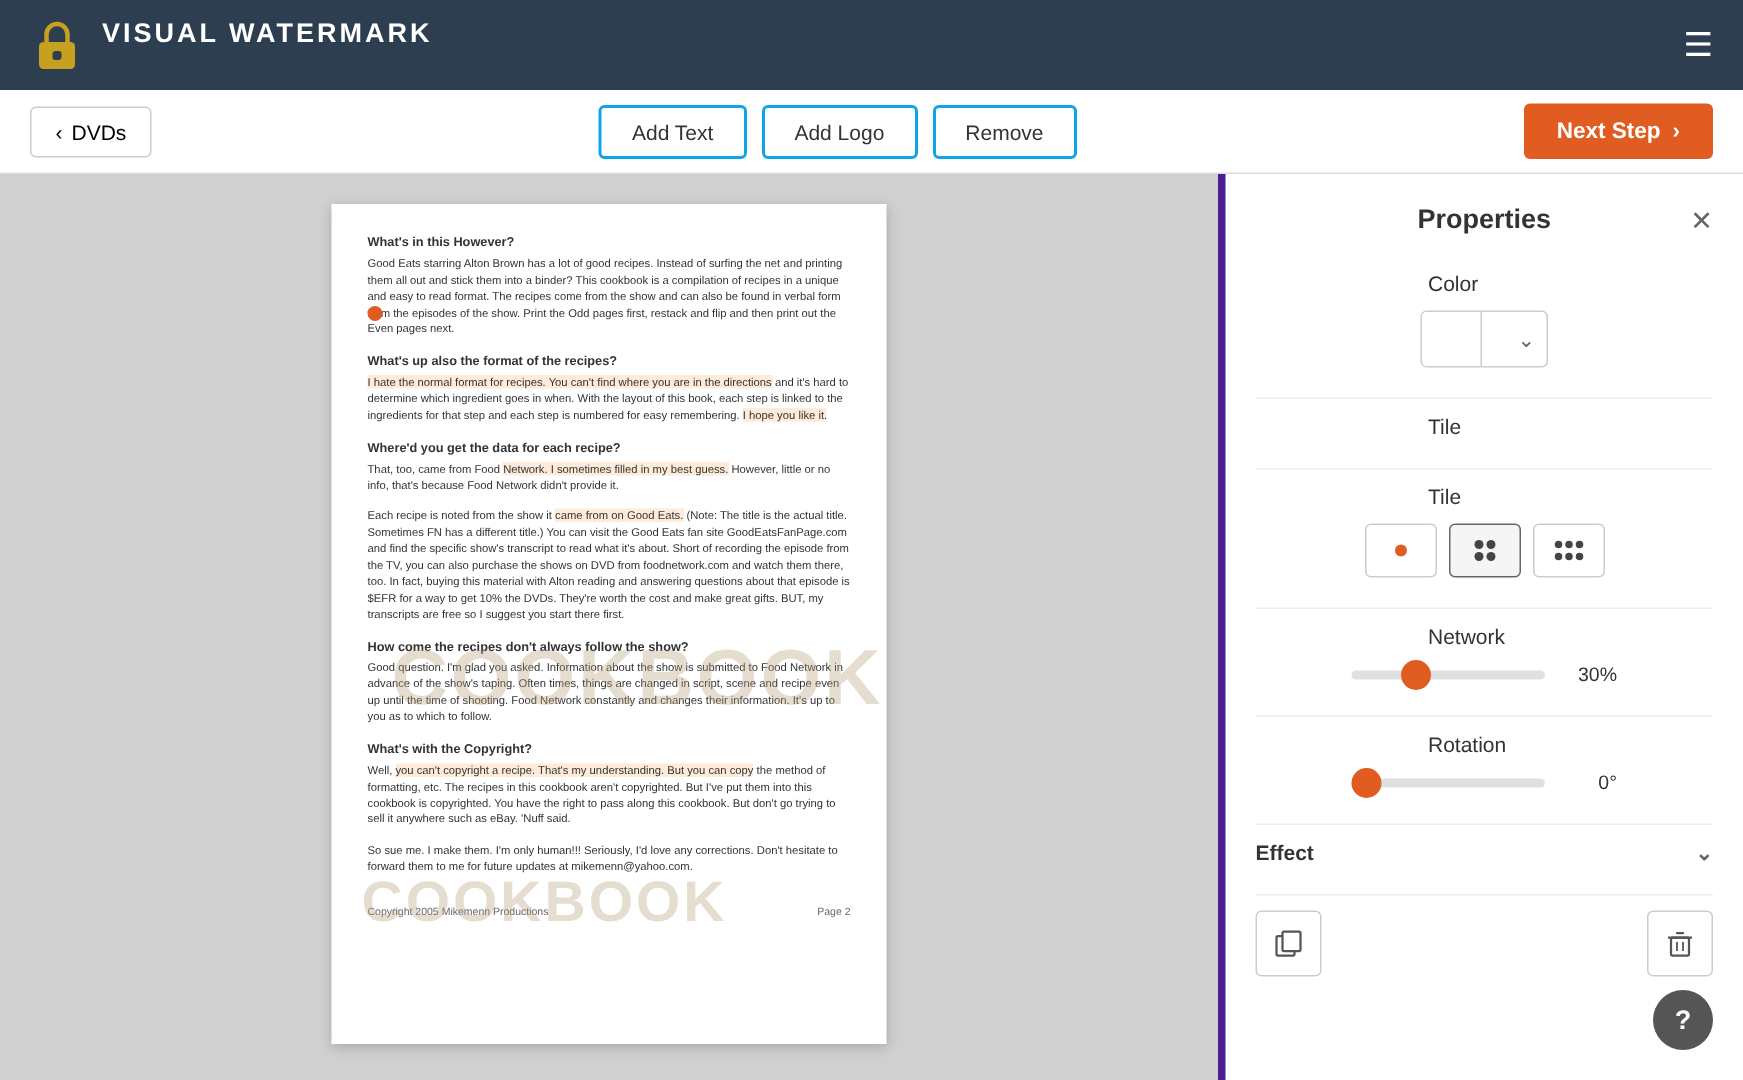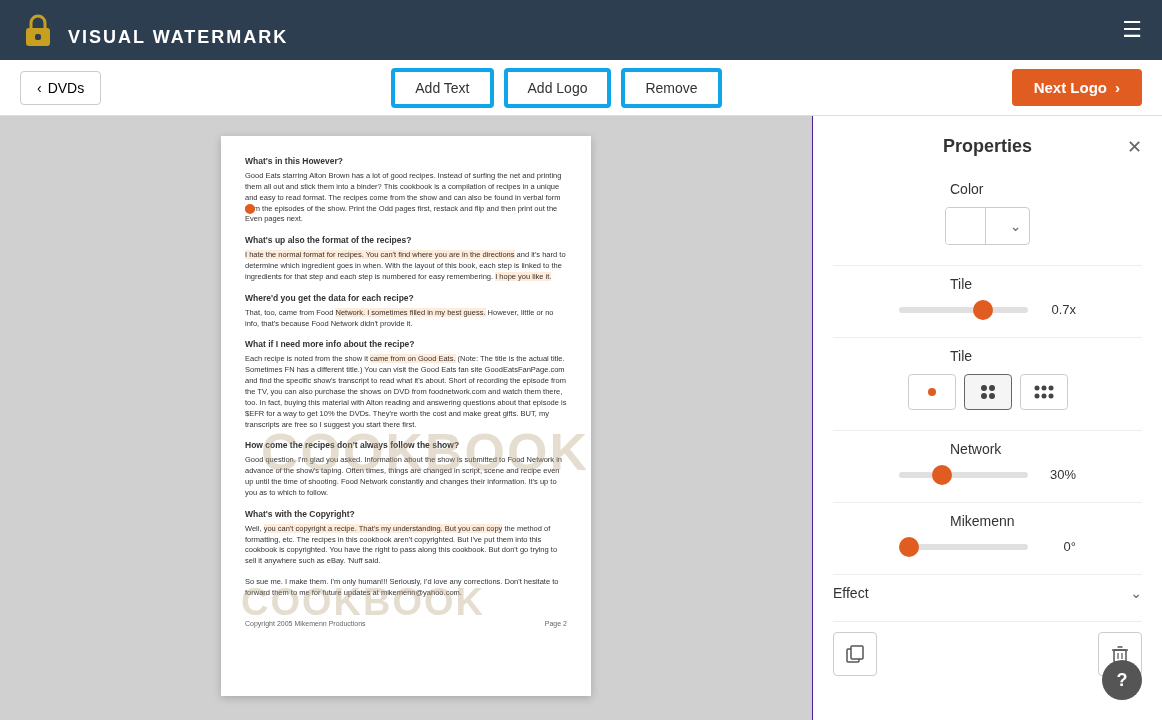--- a/index.html
+++ b/index.html
@@ -9,21 +9,21 @@
     .header {
       background: #2c3e50;
       height: 60px;
       display: flex;
       align-items: center;
       justify-content: space-between;
       padding: 0 20px;
     }
     .header-logo {
       display: flex;
-      align-items: flex-end;
+      align-items: flex-start;
       gap: 12px;
     }
     .header-logo-icon {
       width: 36px;
       height: 36px;
     }
     .header-title {
       color: white;
       font-size: 18px;
       font-weight: bold;
@@ -56,21 +56,21 @@
       border-radius: 4px;
       cursor: pointer;
       font-size: 14px;
       display: flex;
       align-items: center;
       gap: 6px;
     }
 
     .btn-toolbar {
       background: white;
-      border: 4px solid #0ea5e9;
+      border: 2px solid #0ea5e9;
       padding: 8px 20px;
       border-radius: 4px;
       cursor: pointer;
       font-size: 14px;
       color: #333;
     }
 
     .btn-next-step {
       background: #e05c20;
       color: white;
@@ -157,21 +157,21 @@
       width: 10px;
       height: 10px;
       background: #e05c20;
       border-radius: 50%;
     }
 
     
     .properties-panel {
       width: 350px;
       background: white;
-      border-left: 1px solid #4c1d95;
+      border-left: 5px solid #4c1d95;
       padding: 20px;
       position: relative;
       overflow-y: auto;
     }
 
     .panel-header {
       display: flex;
       justify-content: center;
       align-items: center;
       margin-bottom: 24px;
@@ -266,20 +266,21 @@
     .tile-option.active {
       border-color: #666;
       background: #f5f5f5;
     }
 
     
     .effect-row {
       display: flex;
       align-items: flex-start;
       margin-bottom: 20px;
+      font-weight: bold;
     }
     .effect-label {
       width: 75px;
       font-size: 14px;
       color: #333;
     }
     .effect-chevron {
       margin-left: auto;
       font-size: 14px;
       color: #666;
@@ -369,21 +370,21 @@
       <span>DVDs</span>
     </button>
   </div>
   <div class="toolbar-center">
     <button class="btn-toolbar">Add Text</button>
     <button class="btn-toolbar">Add Logo</button>
     <button class="btn-toolbar">Remove</button>
   </div>
   <div class="toolbar-right">
     <button class="btn-next-step">
-      <span>Next Logo</span>
+      <span>Next Step</span>
       <span>›</span>
     </button>
   </div>
 </div>
 
 <div class="main">
 
   <div class="doc-area">
     <div class="page">
 
@@ -403,21 +404,20 @@
         <h4>What's up also the format of the recipes?</h4>
         <p><span class="highlight-text">I hate the normal format for recipes. You can't find where you are in the directions</span> and it's hard to determine which ingredient goes in when. With the layout of this book, each step is linked to the ingredients for that step and each step is numbered for easy remembering. <span class="highlight-text">I hope you like it.</span></p>
       </div>
 
       <div class="page-section">
         <h4>Where'd you get the data for each recipe?</h4>
         <p>That, too, came from Food <span class="highlight-text">Network. I sometimes filled in my best guess.</span> However, little or no info, that's because Food Network didn't provide it.</p>
       </div>
 
       <div class="page-section">
-        <h4>What if I need more info about the recipe?</h4>
         <p>Each recipe is noted from the show it <span class="highlight-text">came from on Good Eats.</span> (Note: The title is the actual title. Sometimes FN has a different title.) You can visit the Good Eats fan site GoodEatsFanPage.com and find the specific show's transcript to read what it's about. Short of recording the episode from the TV, you can also purchase the shows on DVD from foodnetwork.com and watch them there, too. In fact, buying this material with Alton reading and answering questions about that episode is $EFR for a way to get 10% the DVDs. They're worth the cost and make great gifts. BUT, my transcripts are free so I suggest you start there first.</p>
       </div>
 
       <div class="page-section">
         <h4>How come the recipes don't always follow the show?</h4>
         <p>Good question. I'm glad you asked. Information about the show is submitted to Food Network in advance of the show's taping. Often times, things are changed in script, scene and recipe even up until the time of shooting. Food Network constantly and changes their information. It's up to you as to which to follow.</p>
       </div>
 
       <div class="page-section">
         <h4>What's with the Copyright?</h4>
@@ -449,24 +449,20 @@
           <span class="color-text"></span>
           <span class="color-chevron">⌄</span>
         </div>
       </div>
     </div>
 
     <hr class="divider">
 
     <div class="prop-row">
       <span class="prop-label">Tile</span>
-      <div class="prop-control">
-        <input type="range" min="0" max="100" value="68" style="flex: 1 1 0%; accent-color: rgb(224, 92, 32);">
-        <span class="slider-value">0.7x</span>
-      </div>
     </div>
 
     <hr class="divider">
 
     <div class="prop-row">
       <span class="prop-label">Tile</span>
       <div class="tile-options">
 
         <div class="tile-option">
           <svg width="20" height="20" viewBox="0 0 20 20">
@@ -502,21 +498,21 @@
       <span class="prop-label">Network</span>
       <div class="prop-control">
         <input type="range" min="0" max="100" value="30" style="flex: 1 1 0%; accent-color: rgb(224, 92, 32);">
         <span class="slider-value">30%</span>
       </div>
     </div>
 
     <hr class="divider">
 
     <div class="prop-row">
-      <span class="prop-label">Mikemenn</span>
+      <span class="prop-label">Rotation</span>
       <div class="prop-control">
         <input type="range" min="0" max="360" value="0" style="flex: 1 1 0%; accent-color: rgb(224, 92, 32);">
         <span class="slider-value">0°</span>
       </div>
     </div>
 
     <hr class="divider">
 
     <div class="effect-row">
       <span class="effect-label">Effect</span>

